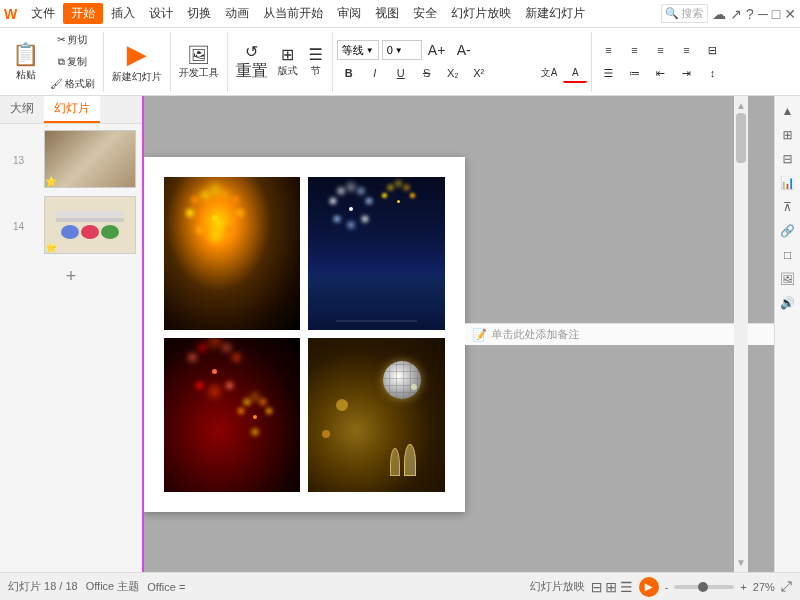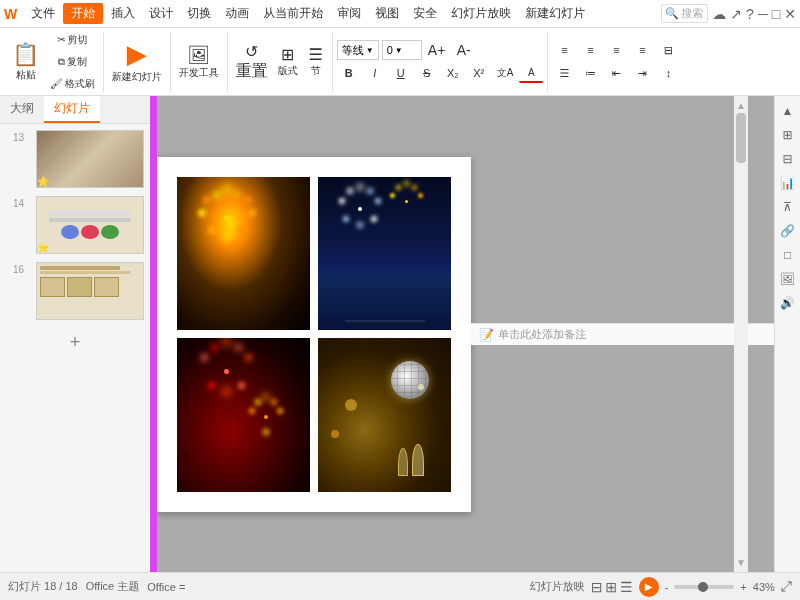--- a/index.html
+++ b/index.html
@@ -31,23 +31,23 @@
     .title-right { margin-left: auto; display: flex; align-items: center; gap: 4px; }
 
     
     .main-area {
       display: flex;
       height: calc(600px - 28px - 68px - 28px);
     }
 
     
     .left-panel {
-      width: 157px;
+      width: 144px;
       background: #f5f5f5;
-      border-right: 7px solid #d946ef;
+      border-right: 2px solid #d946ef;
       overflow-y: auto;
       overflow-x: hidden;
     }
     .panel-tabs {
       display: flex;
       border-bottom: 1px solid #ddd;
       background: #f0f0f0;
     }
     .panel-tab {
       padding: 4px 10px;
@@ -59,22 +59,22 @@
     .panel-tab.active {
       color: #ff6600;
       border-bottom: 2px solid #ff6600;
       background: #fff;
     }
     .slide-list {
       padding: 4px;
     }
     .slide-item {
       display: flex;
-      align-items: flex-start;
-      gap: 12px;
+      align-items: center;
+      gap: 20px;
       margin-bottom: 4px;
       cursor: pointer;
       padding: 2px;
       border-radius: 2px;
     }
     .slide-item.active { border: 2px solid #ff6600; }
     .slide-num {
       font-size: 10px;
       color: #999;
       min-width: 18px;
@@ -458,21 +458,21 @@
       </div>
       <div style="display:flex;align-items:center;gap:2px;">
         <div class="tb-btn format-bold">B</div>
         <div class="tb-btn format-italic">I</div>
         <div class="tb-btn format-underline">U</div>
         <div class="tb-btn">
             <span style="text-decoration:line-through;">S</span>
           </div>
         <div class="tb-btn">X₂</div>
         <div class="tb-btn">X²</div>
-        <div class="tb-btn" style="font-size:10px;">文A</div>
+        <div class="tb-btn" style="font-size:10px;margin-left:44px;">文A</div>
         <div class="tb-btn" style="font-size:10px;border-bottom:2px solid #ff0000;">A</div>
       </div>
     </div>
   </div>
 
   <div class="toolbar-section" style="border-right:none;">
     <div style="display:flex;flex-direction:column;gap:3px;">
       <div style="display:flex;gap:2px;">
         <div class="tb-btn">≡</div>
         <div class="tb-btn">≡</div>
@@ -519,34 +519,20 @@
               <div style="width:18px;height:14px;background:#4169E1;border-radius:50%;opacity:0.8;"></div>
               <div style="width:18px;height:14px;background:#dc143c;border-radius:50%;opacity:0.8;"></div>
               <div style="width:18px;height:14px;background:#228B22;border-radius:50%;opacity:0.8;"></div>
             </div>
           </div>
           <div class="star-icon">⭐</div>
         </div>
       </div>
 
 
-      <div class="slide-item">
-        <div class="slide-num">16</div>
-        <div class="slide-thumb thumb-16">
-          <div style="width:100%;height:100%;background:#e8dfc8;padding:3px;display:flex;flex-direction:column;gap:1px;">
-            <div style="width:80%;height:4px;background:#c0a870;border-radius:1px;"></div>
-            <div style="width:90%;height:3px;background:#d4c090;border-radius:1px;"></div>
-            <div style="display:flex;gap:2px;margin-top:2px;">
-              <div style="width:25px;height:20px;background:#d4c090;border:1px solid #b09050;"></div>
-              <div style="width:25px;height:20px;background:#c8b878;border:1px solid #b09050;"></div>
-              <div style="width:25px;height:20px;background:#d4c090;border:1px solid #b09050;"></div>
-            </div>
-          </div>
-        </div>
-      </div>
 
 
 
       <div style="display:flex;align-items:center;justify-content:center;padding:6px;cursor:pointer;">
         <span style="font-size:18px;color:#888;">+</span>
       </div>
 
     </div>
   </div>
 
@@ -639,16 +625,16 @@
       <span style="font-size:14px;cursor:pointer;">⊟</span>
       <span style="font-size:14px;cursor:pointer;">⊞</span>
       <span style="font-size:14px;cursor:pointer;">☰</span>
     </div>
     <div class="play-btn">▶</div>
     <span style="cursor:pointer;color:#666;">-</span>
     <div class="zoom-slider">
       <div class="zoom-thumb"></div>
     </div>
     <span style="cursor:pointer;color:#666;">+</span>
-    <span>43%</span>
+    <span>27%</span>
     <span style="font-size:14px;cursor:pointer;">⤢</span>
   </div>
 </div>
 
 </body></html>

